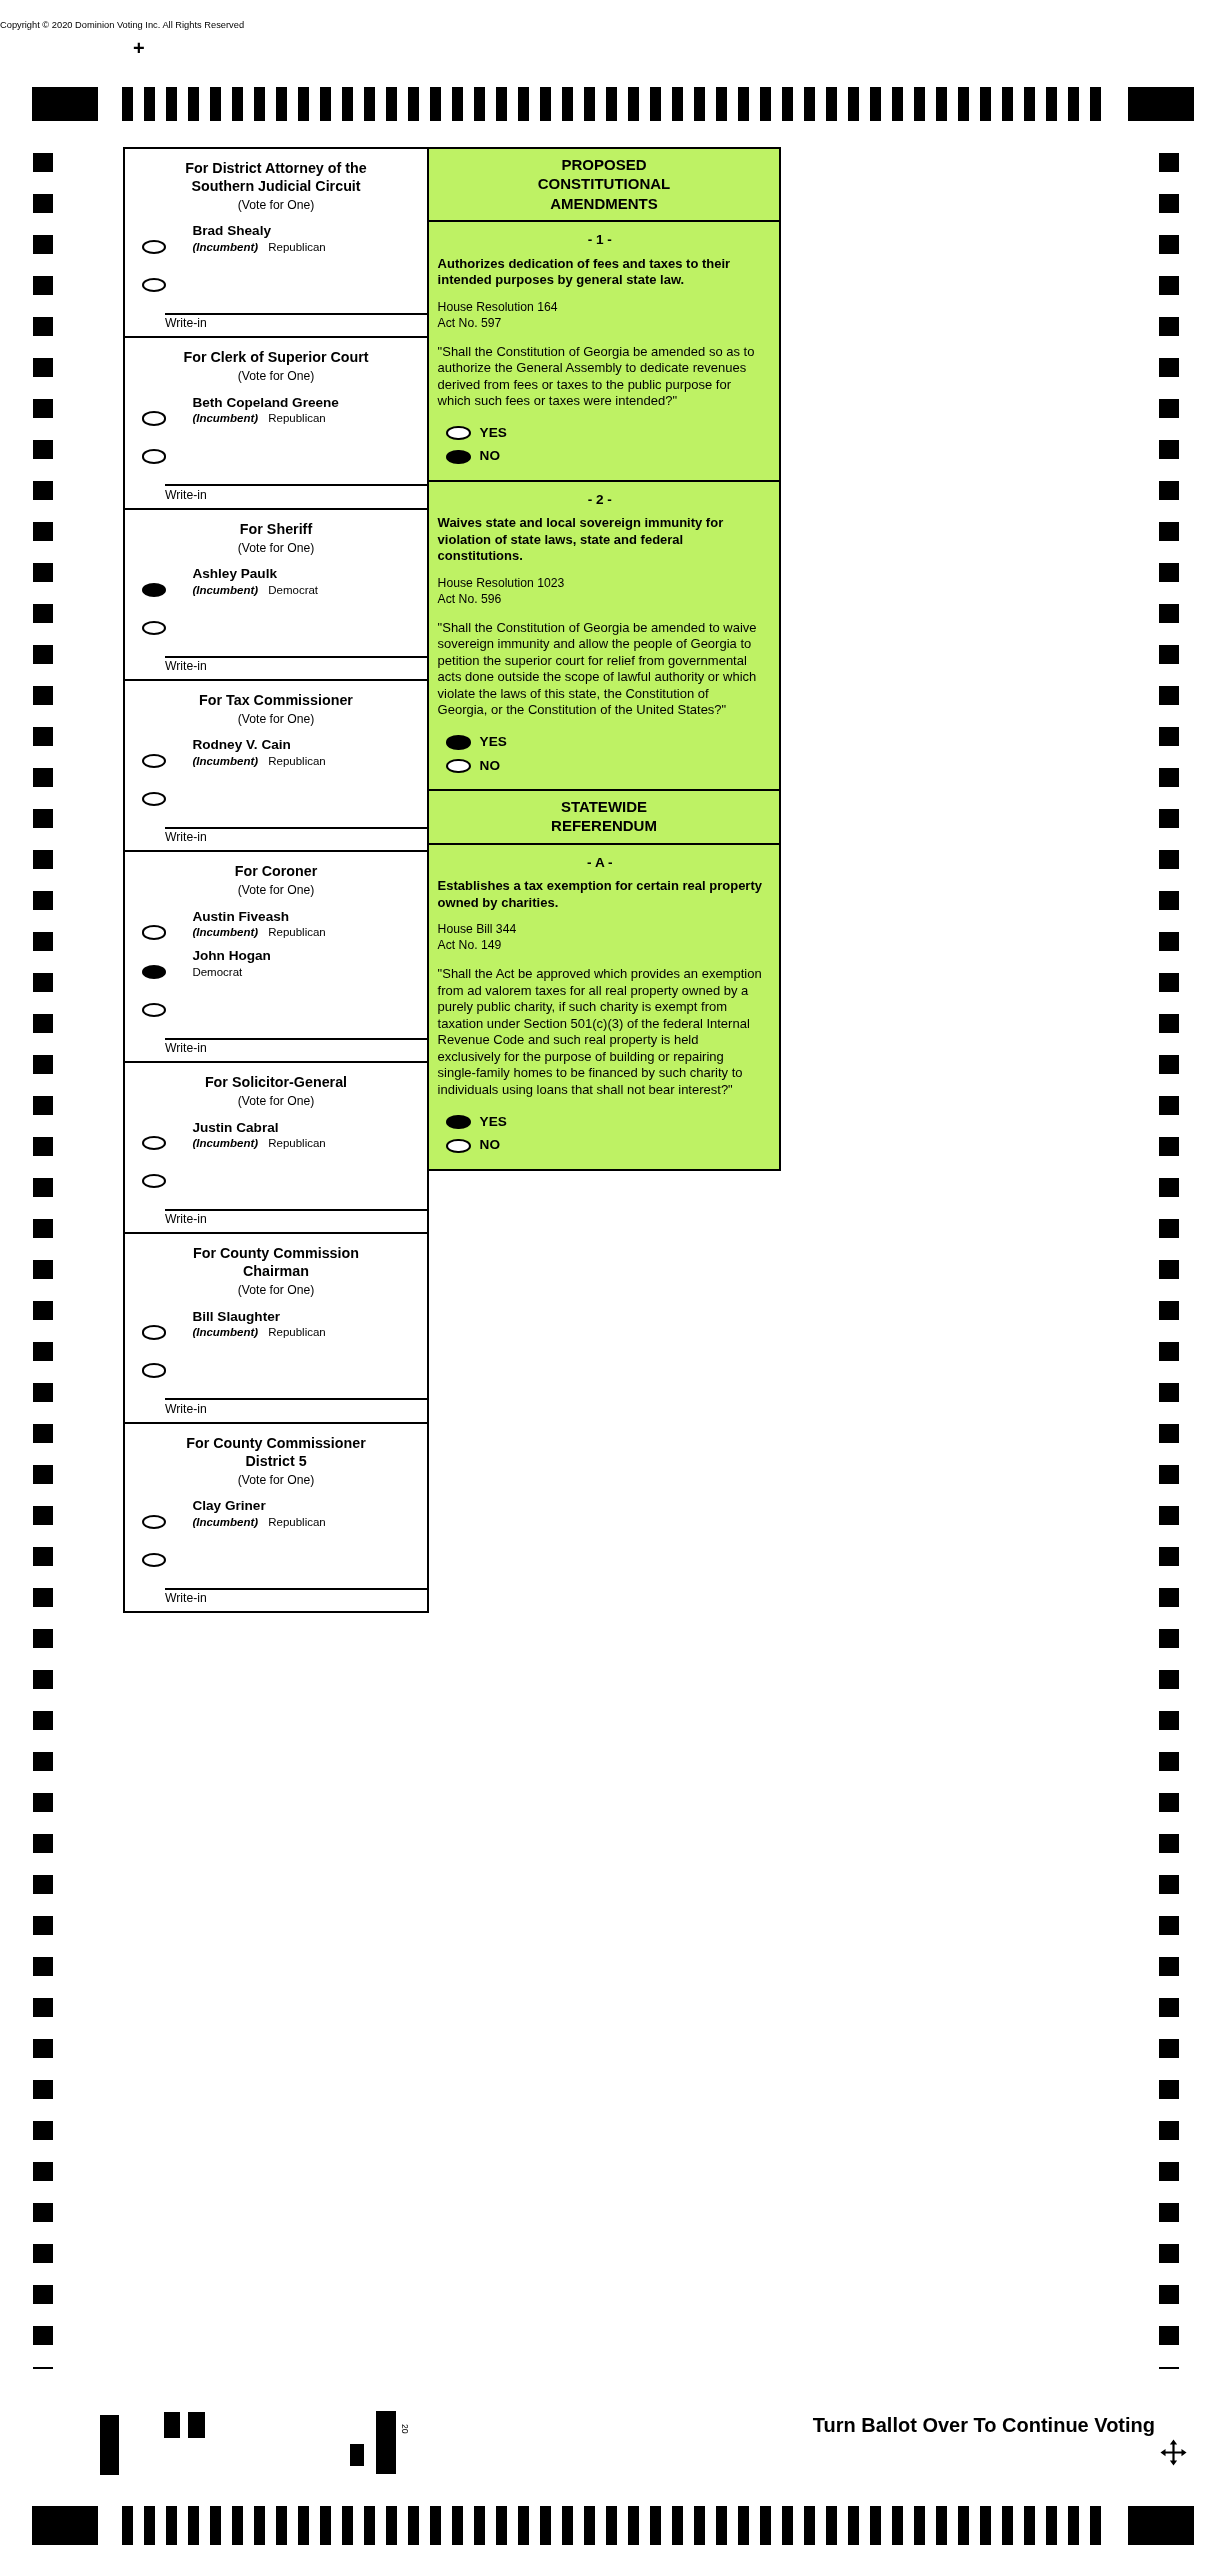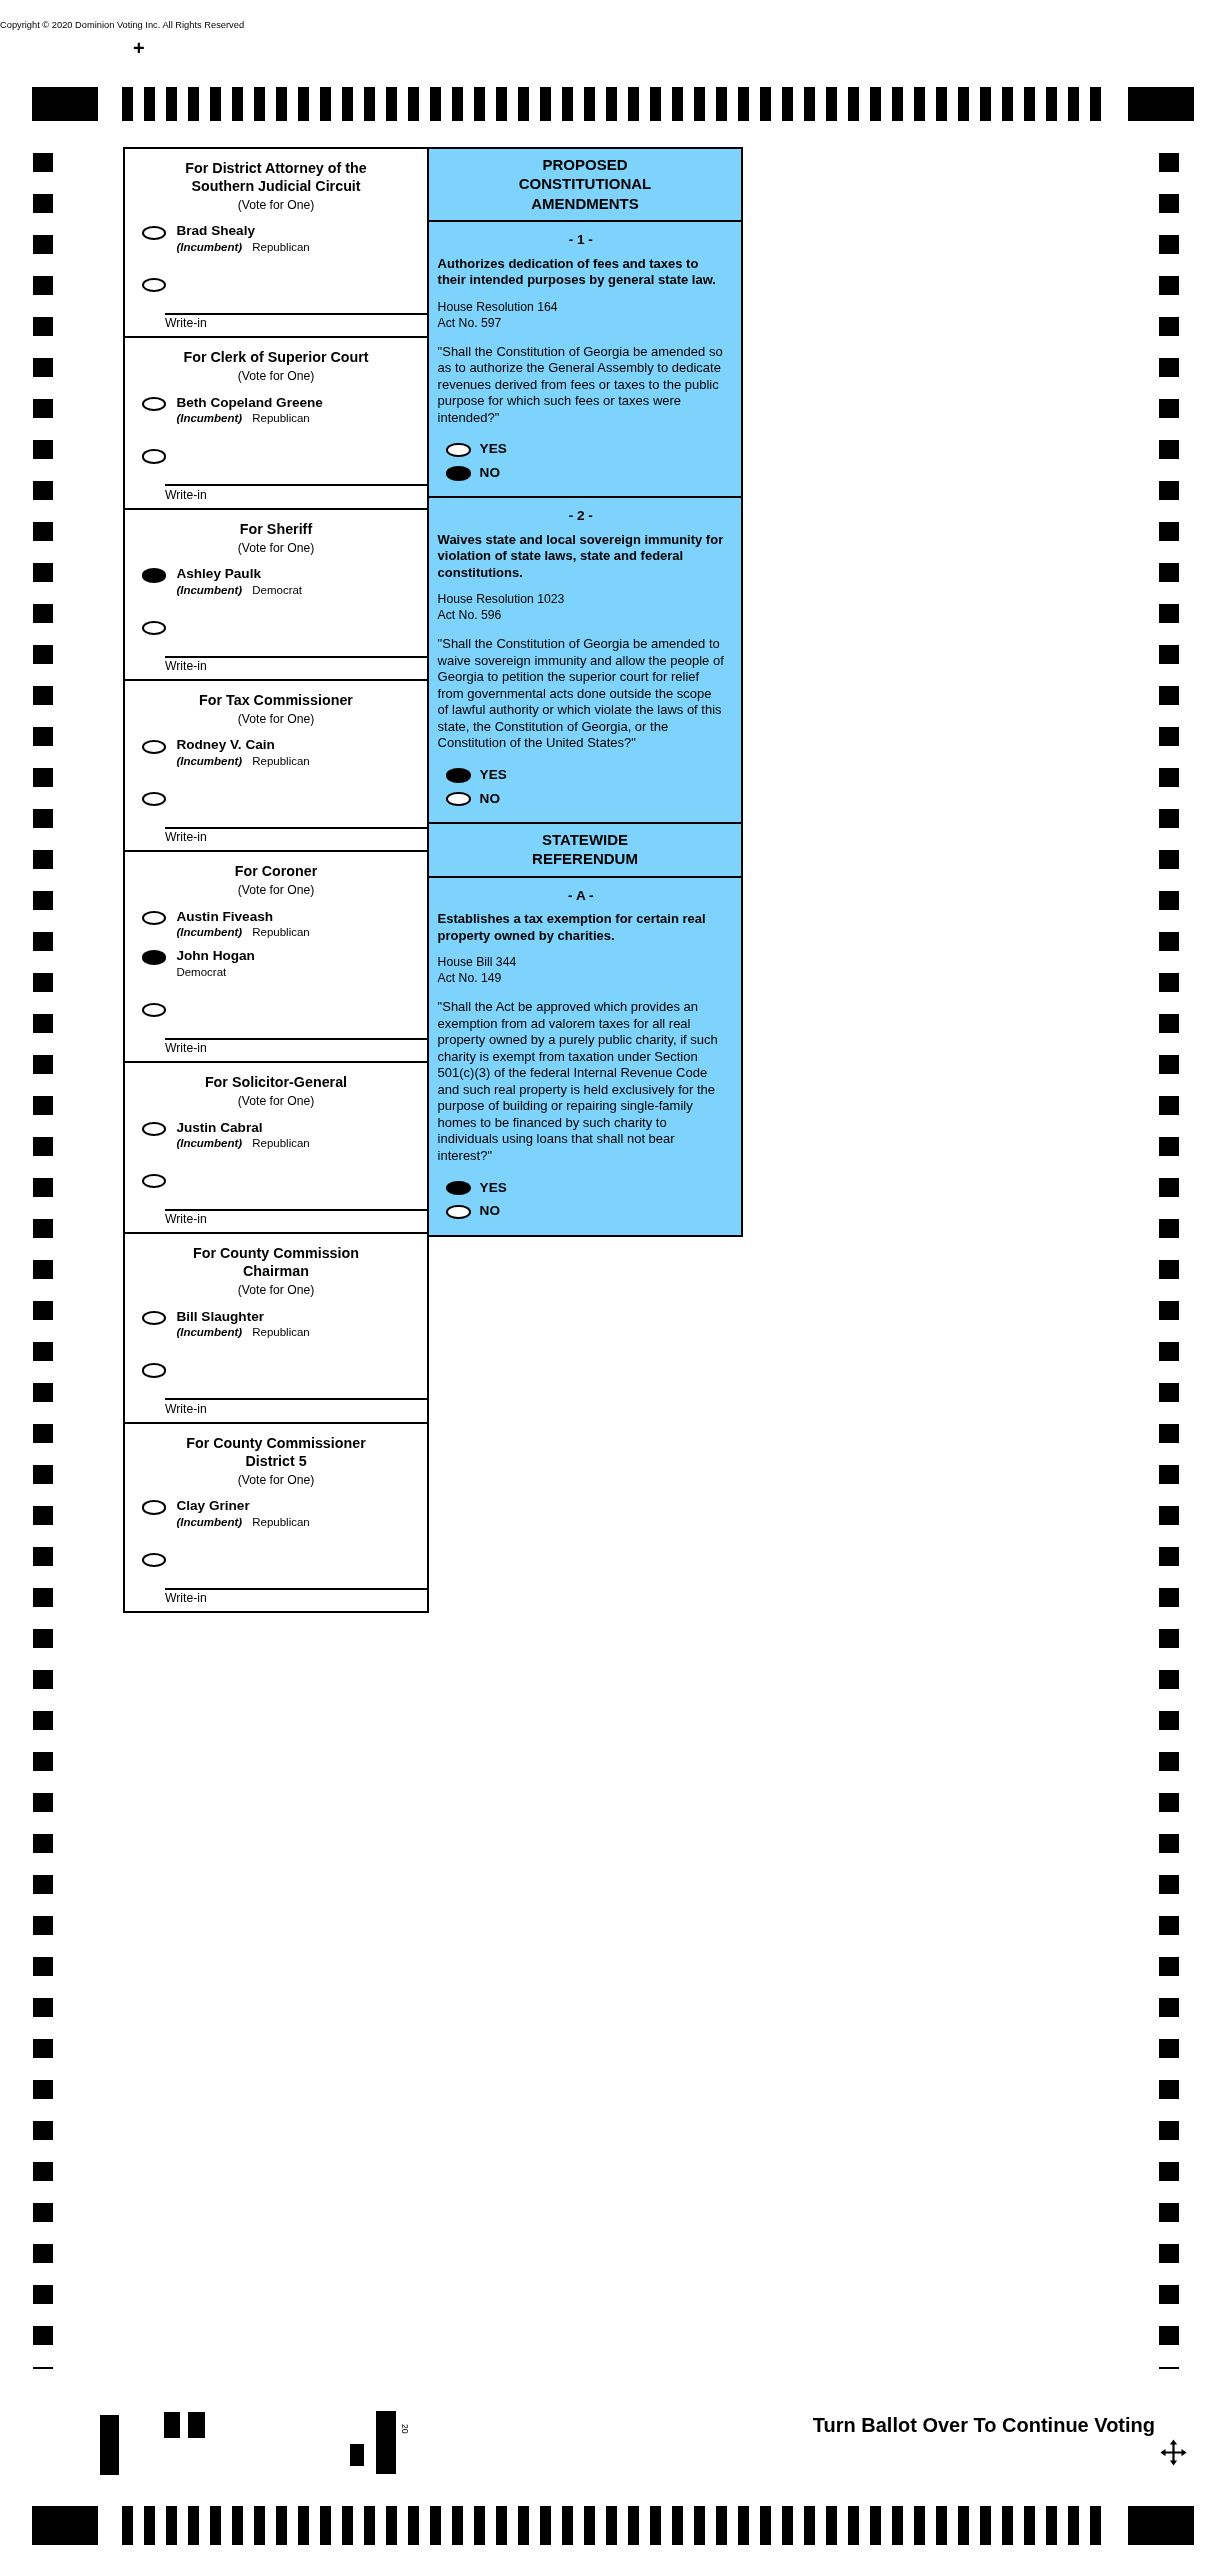--- a/index.html
+++ b/index.html
@@ -15,27 +15,27 @@
   .timing-bottom { top:2506px; height:39px; }
   .timing-block { width:66px; background:#000; flex:none; }
   .timing-bars { flex:1; margin:0 24.4px; background:repeating-linear-gradient(90deg,#000 0 10.8px,transparent 10.8px 22px); }
   .timing-side { position:absolute; top:153px; width:20px; height:2216px;
                  background:repeating-linear-gradient(180deg,#000 0 18.6px,transparent 18.6px 41px); }
   .timing-left { left:33px; }
   .timing-right { right:46px; }
 
   .ballot-main { position:absolute; top:147px; left:123px; display:flex; align-items:flex-start; }
   .col-left  { width:306px; border:2.2px solid #000; background:#fff; }
-  .col-right { width:314px; border:2.2px solid #000; border-left:none; background:#7dd3fc; }
+  .col-right { width:352px; border:2.2px solid #000; border-left:none; background:#bef264; }
 
   .contest { border-top:2.2px solid #000; padding:7.2px 0 0; }
   .contest:first-child { border-top:none; }
   .contest-title { font-size:14.3px; line-height:18px; font-weight:bold; text-align:center; padding:2.9px 18.6px 0; white-space:pre-line; }
   .vote-for { font-size:12.2px; text-align:center; margin:2.9px 0 11.5px; }
-  .candidate-row { display:flex; align-items:flex-start; gap:10px; margin:8.6px 10px 8.6px 17px; }
+  .candidate-row { display:flex; align-items:flex-end; gap:26px; margin:8.6px 10px 8.6px 17px; }
   .bubble { display:inline-block; width:24.4px; height:14.3px; border:2.2px solid #000; border-radius:50%; background:#fff; flex:none; margin-top:2.2px; }
   .bubble.filled { background:#000; }
   .cand-name { display:block; font-size:13.6px; font-weight:bold; line-height:16.5px; }
   .cand-sub { font-size:11.5px; line-height:14.3px; }
   .inc { font-weight:bold; margin-right:10px;font-style:italic; }
   .inc:empty { margin:0; }
   .blank-row { margin:21.5px 0 0 17px; height:18.6px; }
   .writein-rule { border-top:2.2px solid #000; margin:18.6px 0 0 40px; }
   .writein-label { font-size:12.2px; font-weight:normal; line-height:14.3px; margin:1.4px 0 5.7px 40px; }
 

